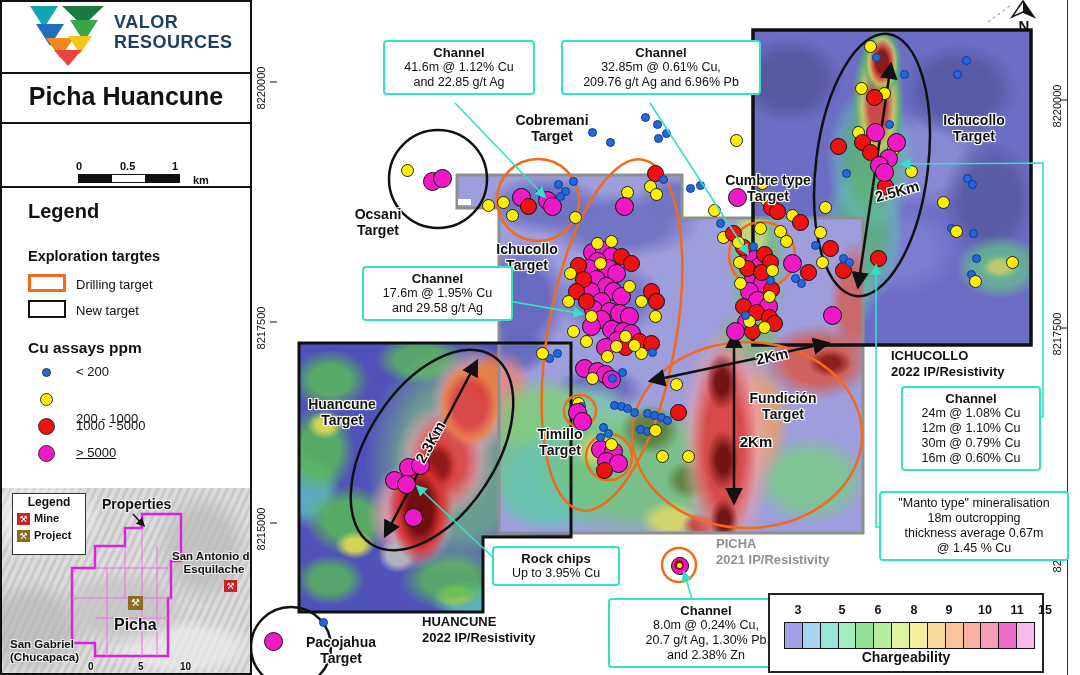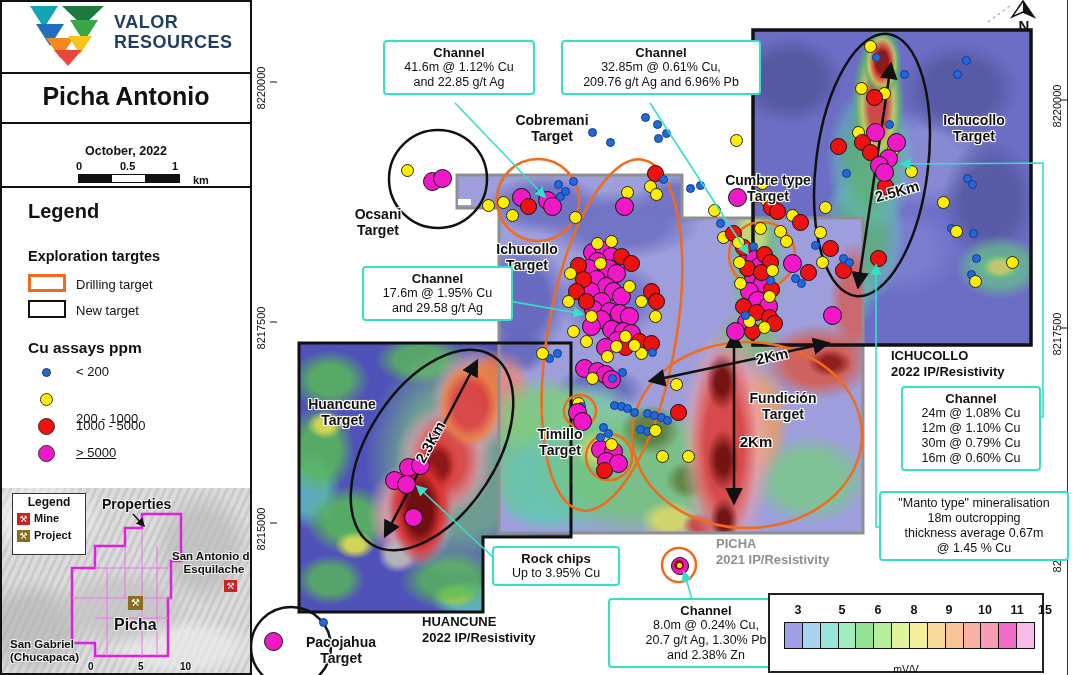--- a/index.html
+++ b/index.html
@@ -557,23 +557,22 @@
       <polygon points="40,0 82,0 61,20" fill="#1b7a3f"></polygon>
       <polygon points="14,18 42,18 28,40" fill="#1f6fc0"></polygon>
       <polygon points="48,14 76,14 62,36" fill="#3aa648"></polygon>
       <polygon points="24,32 52,32 38,52" fill="#f08a1d"></polygon>
       <polygon points="46,30 70,30 58,48" fill="#f5c51b"></polygon>
       <polygon points="32,44 60,44 46,60" fill="#e8463c"></polygon>
     </svg>
     <div id="brand1" style="top:10px;">VALOR</div>
     <div id="brand2" style="top:30px;">RESOURCES</div>
     <div class="pdiv" style="top:70px;"></div>
-    <div id="proj-title" style="top:80px;">Picha Antonio</div>
+    <div id="proj-title" style="top:80px;">Picha Huancune</div>
     <div class="pdiv" style="top:120px;"></div>
-    <div class="tb-line" style="top:142px;">October, 2022</div>
     <div class="sb-lab" style="left:74px;top:158px;">0</div>
     <div class="sb-lab" style="left:118px;top:158px;">0.5</div>
     <div class="sb-lab" style="left:170px;top:158px;">1</div>
     <div class="abs" style="left:76px;top:172px;width:100px;height:7px;border:1px solid #111;background:linear-gradient(90deg,#111 0 33%,#fff 33% 66%,#111 66%);"></div>
     <div class="sb-lab" style="left:191px;top:172px;">km</div>
     <div class="pdiv" style="top:184px;"></div>
     <div id="legend-title">Legend</div>
     <div id="exp-title">Exploration targtes</div>
     <div class="leg-rect" style="top:272px;border:3px solid #f26a1b;"></div>
     <div class="leg-lab" style="top:275px;">Drilling target</div>
@@ -643,16 +642,16 @@
         <div style="background: rgb(182, 238, 156);"></div>
         <div style="background: rgb(223, 244, 156);"></div>
         <div style="background: rgb(244, 239, 154);"></div>
         <div style="background: rgb(248, 218, 156);"></div>
         <div style="background: rgb(249, 196, 154);"></div>
         <div style="background: rgb(249, 178, 162);"></div>
         <div style="background: rgb(249, 156, 182);"></div>
         <div style="background: rgb(240, 108, 200);"></div>
         <div style="background: rgb(248, 188, 232);"></div>
       </div>
-    <div id="charge-unit">mV/V</div>
+    <div id="charge-title">Chargeability</div>
   </div>
 
 </div>
 
 </body></html>

